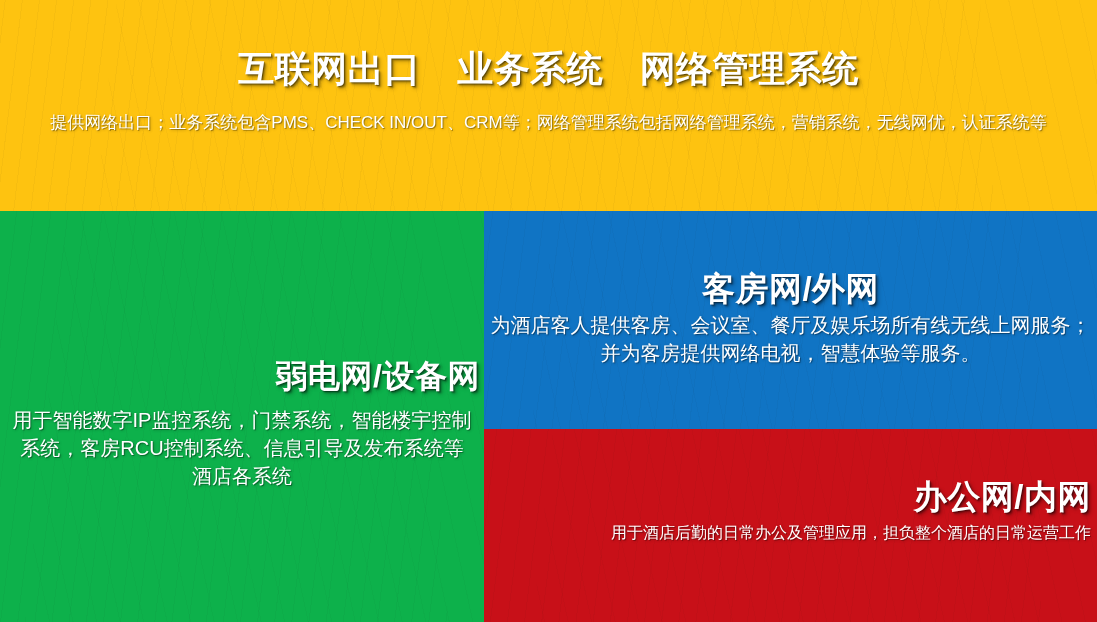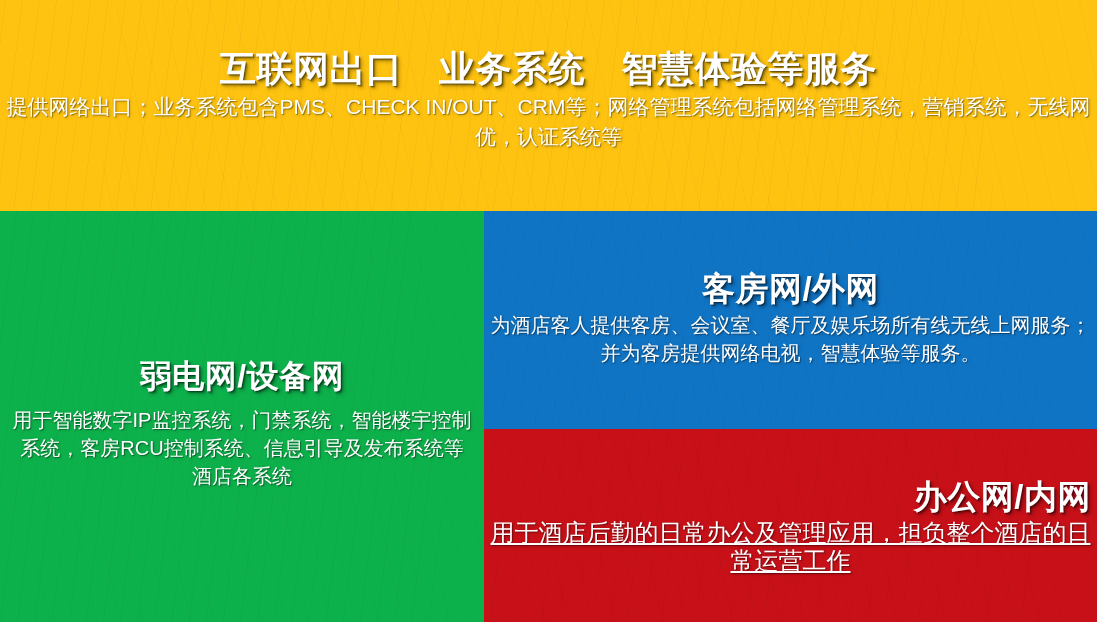--- a/index.html
+++ b/index.html
@@ -109,40 +109,41 @@
   #header-panel .panel-inner {
     justify-content: flex-start;
     padding-top: 48px;
   }
   #header-title {
     font-size: 36px;
     line-height: 42px;
     margin: 0 0 2px 0;
   }
   #header-desc {
-    font-size: 21px;
+    font-size: 17px;
     line-height: 30px;
     padding: 0 4px;
-    margin: 0;
+    margin: 16px;
     max-width: 1090px;
     align-self: center;
   }
 
   
   #green-panel {
     left: 0;
     top: 211px;
     width: 484px;
     height: 411px;
     background: #0db14b;
   }
   #green-panel .panel-inner {
     padding: 0 4px;
     justify-content: flex-start;
     padding-top: 145px;
+    align-items: flex-end;
   }
   #green-title {
     font-size: 32px;
     line-height: 40px;
     margin: 0 0 2px 0;
   }
   #green-desc {
     font-size: 20px;
     line-height: 28px;
     margin: 8px;
@@ -185,34 +186,33 @@
     justify-content: flex-start;
     padding-top: 47px;
     align-items: flex-end;
   }
   #red-title {
     font-size: 33px;
     line-height: 41px;
     margin: 0 0 2px 0;
   }
   #red-desc {
-    font-size: 24px;
+    font-size: 16px;
     line-height: 28px;
     margin: 0;
-    text-decoration: underline;
   }
 </style>
 </head>
 <body>
 
 <div class="slide">
 
   <section class="panel" id="header-panel" style="background: rgb(254, 195, 16);">
     <div class="panel-inner">
-      <h1 class="heading" id="header-title">互联网出口　业务系统　智慧体验等服务</h1>
+      <h1 class="heading" id="header-title">互联网出口　业务系统　网络管理系统</h1>
       <p class="body-text" id="header-desc">提供网络出口；业务系统包含PMS、CHECK IN/OUT、CRM等；网络管理系统包括网络管理系统，营销系统，无线网优，认证系统等</p>
     </div>
   </section>
 
   <section class="panel" id="green-panel" style="background: rgb(13, 177, 75);">
     <div class="panel-inner">
       <h2 class="heading" id="green-title">弱电网/设备网</h2>
       <p class="body-text" id="green-desc">用于智能数字IP监控系统，门禁系统，智能楼宇控制系统，客房RCU控制系统、信息引导及发布系统等酒店各系统</p>
     </div>
   </section>

